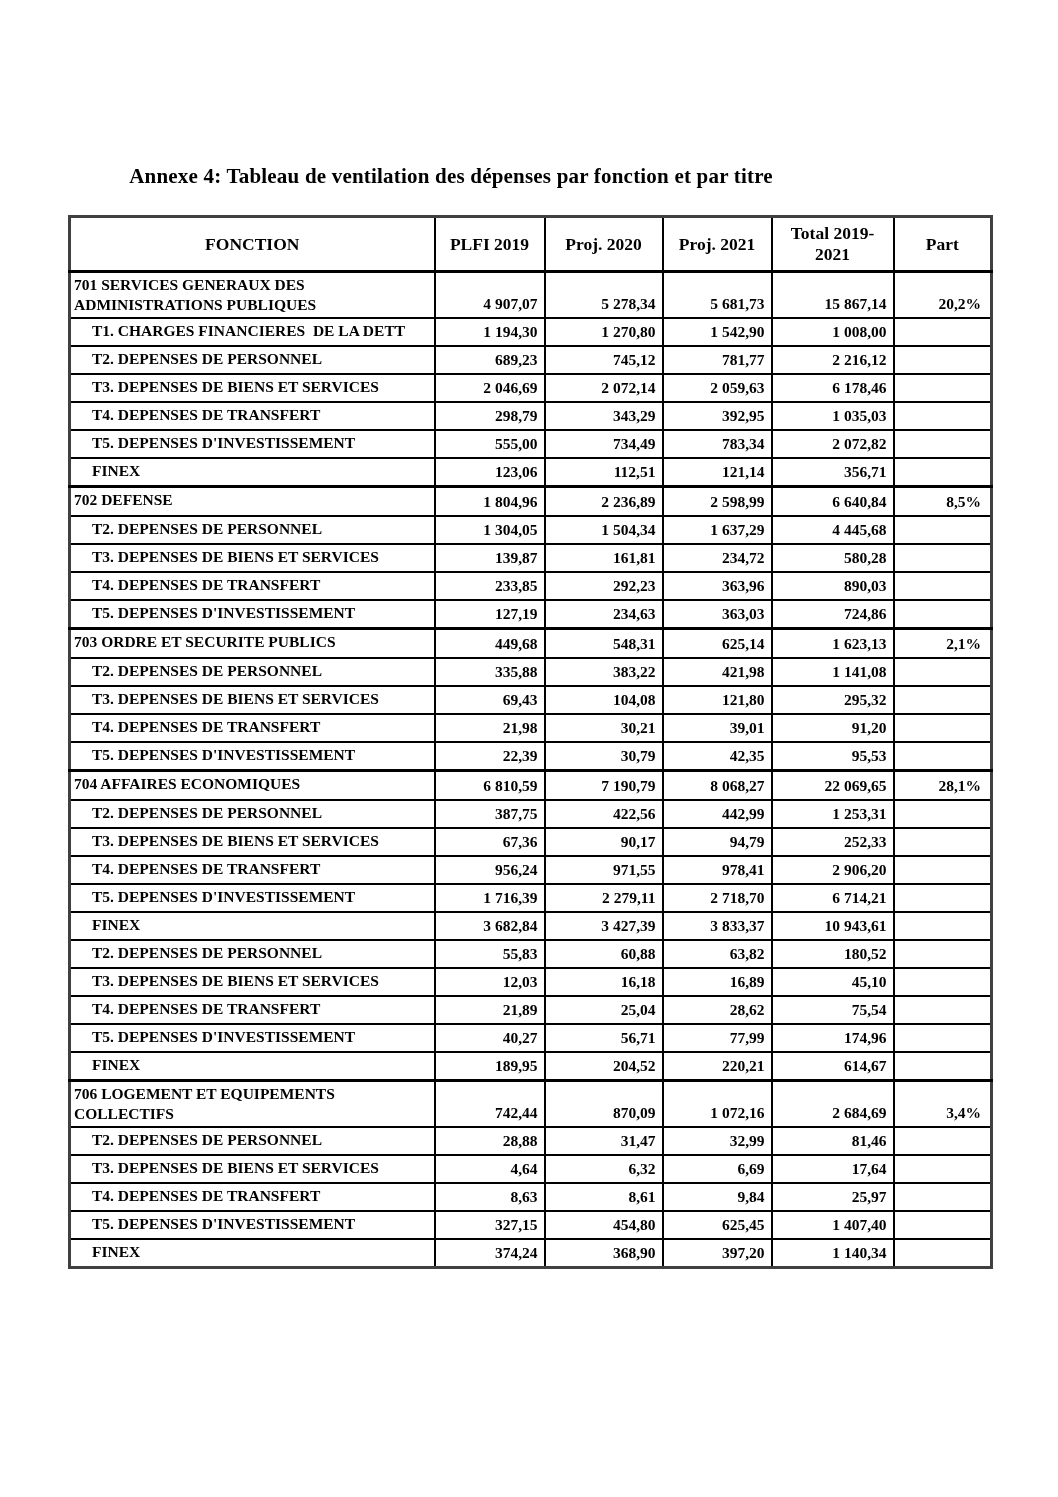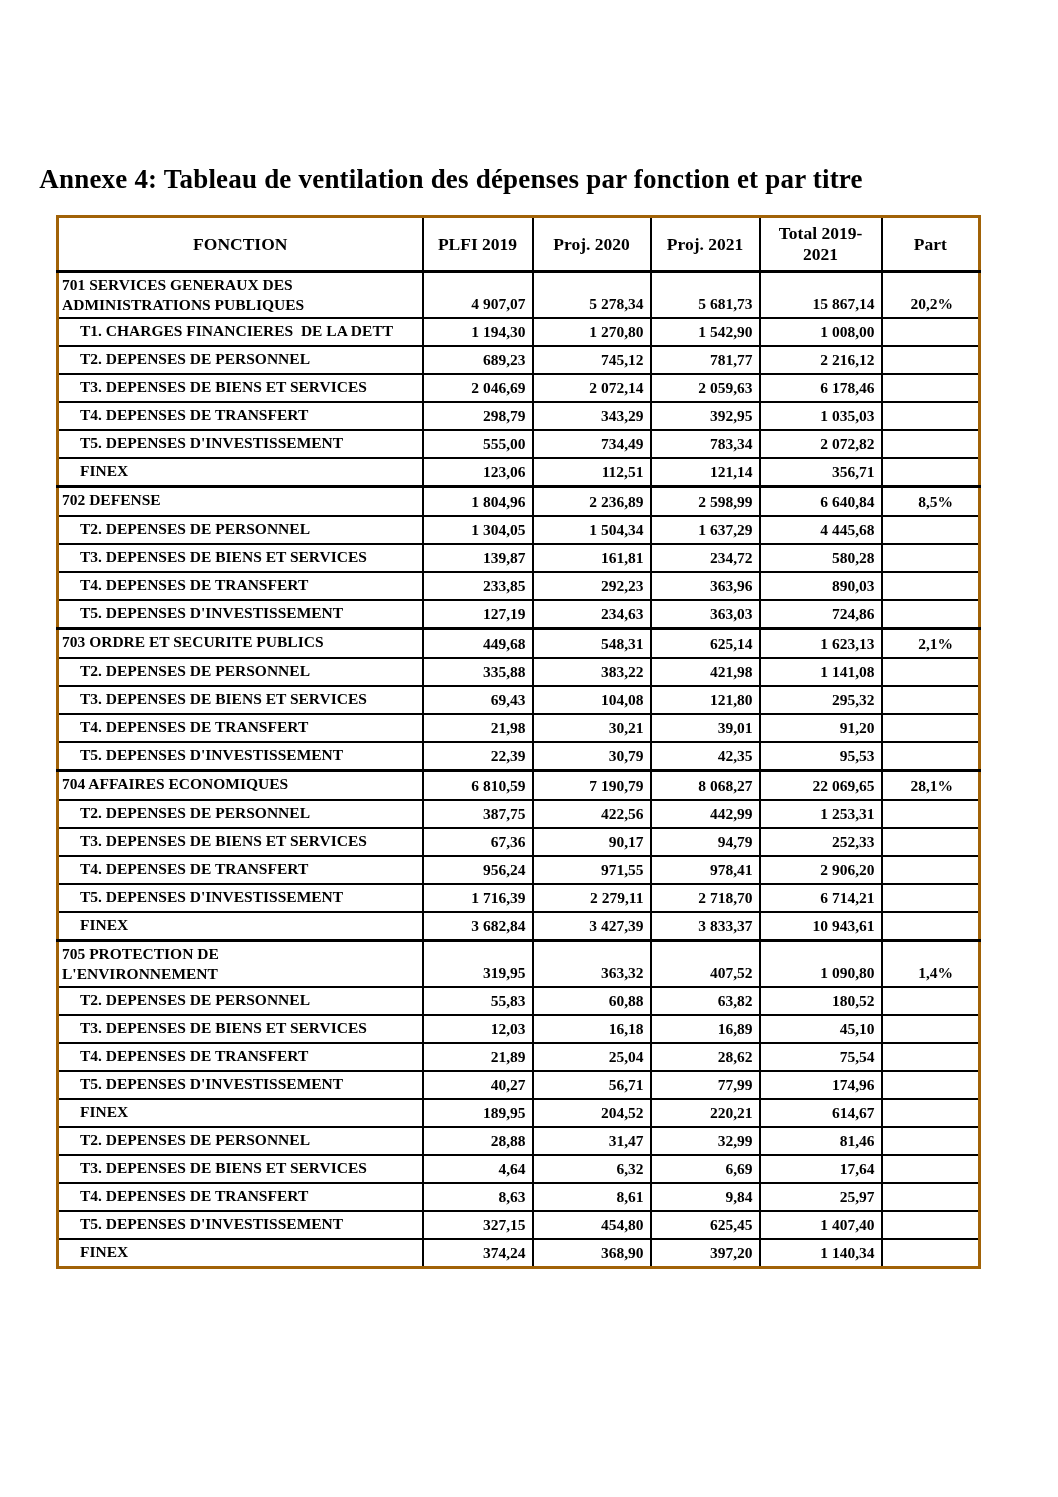--- a/index.html
+++ b/index.html
@@ -18,32 +18,32 @@
     height: 1497px;
     background: #ffffff;
   }
   .doc-title {
     position: absolute;
     top: 164px;
     left: 0;
     width: 902px;
     margin: 0;
     text-align: center;
-    font-size: 27px;
+    font-size: 21px;
     font-weight: bold;
     letter-spacing: 0.2px;
   }
   table.expense-table {
     position: absolute;
     top: 215px;
-    left: 56px;
+    left: 68px;
     width: 922px;
     border-collapse: collapse;
     table-layout: fixed;
-    border: 3px solid #a16207;
+    border: 3px solid #404040;
   }
   .expense-table th,
   .expense-table td {
     border: 2px solid #000;
     font-weight: bold;
     overflow: hidden;
   }
   .expense-table thead th {
     font-size: 17.5px;
     text-align: center;
@@ -69,21 +69,21 @@
   }
   .expense-table tr.detail td.label {
     padding-left: 21px;
     white-space: pre;
   }
   .expense-table td.num,
   .expense-table td.part {
     text-align: right;
   }
   .expense-table td.part {
-    padding-right: 25px;
+    padding-right: 9px;
   }
   .expense-table tr.section td {
     border-top: 3px solid #000;
     font-size: 15.5px;
   }
   .expense-table tr.section td.num,
   .expense-table tr.section td.part {
     vertical-align: bottom;
     padding-bottom: 3px;
   }
@@ -292,29 +292,20 @@
           <td class="part"></td>
         </tr>
         <tr class="detail">
           <td class="label">FINEX</td>
           <td class="num">3 682,84</td>
           <td class="num">3 427,39</td>
           <td class="num">3 833,37</td>
           <td class="num">10 943,61</td>
           <td class="part"></td>
         </tr>
-        <tr class="section">
-          <td class="label">705 PROTECTION DE
-L'ENVIRONNEMENT</td>
-          <td class="num">319,95</td>
-          <td class="num">363,32</td>
-          <td class="num">407,52</td>
-          <td class="num">1 090,80</td>
-          <td class="part">1,4%</td>
-        </tr>
         <tr class="detail">
           <td class="label">T2. DEPENSES DE PERSONNEL</td>
           <td class="num">55,83</td>
           <td class="num">60,88</td>
           <td class="num">63,82</td>
           <td class="num">180,52</td>
           <td class="part"></td>
         </tr>
         <tr class="detail">
           <td class="label">T3. DEPENSES DE BIENS ET SERVICES</td>
@@ -341,20 +332,29 @@
           <td class="part"></td>
         </tr>
         <tr class="detail">
           <td class="label">FINEX</td>
           <td class="num">189,95</td>
           <td class="num">204,52</td>
           <td class="num">220,21</td>
           <td class="num">614,67</td>
           <td class="part"></td>
         </tr>
+        <tr class="section">
+          <td class="label">706 LOGEMENT ET EQUIPEMENTS
+COLLECTIFS</td>
+          <td class="num">742,44</td>
+          <td class="num">870,09</td>
+          <td class="num">1 072,16</td>
+          <td class="num">2 684,69</td>
+          <td class="part">3,4%</td>
+        </tr>
         <tr class="detail">
           <td class="label">T2. DEPENSES DE PERSONNEL</td>
           <td class="num">28,88</td>
           <td class="num">31,47</td>
           <td class="num">32,99</td>
           <td class="num">81,46</td>
           <td class="part"></td>
         </tr>
         <tr class="detail">
           <td class="label">T3. DEPENSES DE BIENS ET SERVICES</td>

